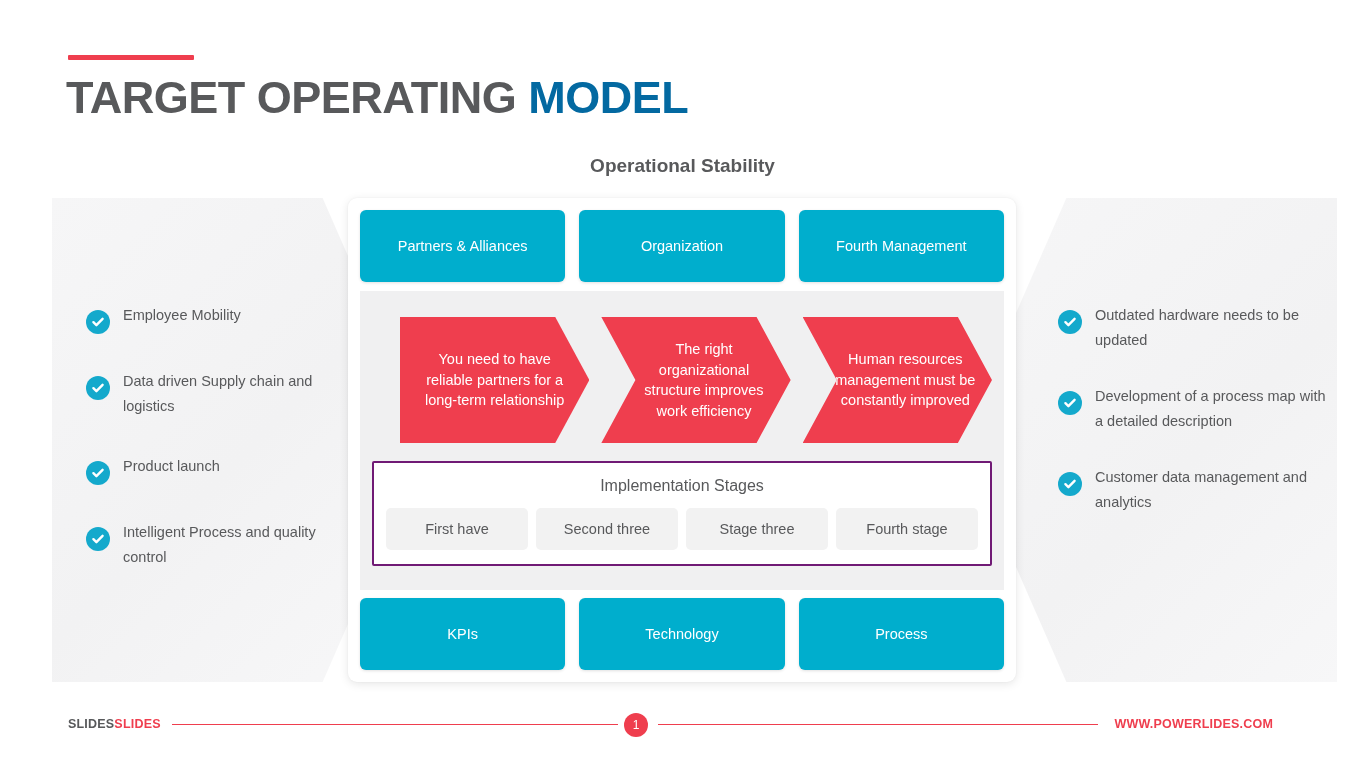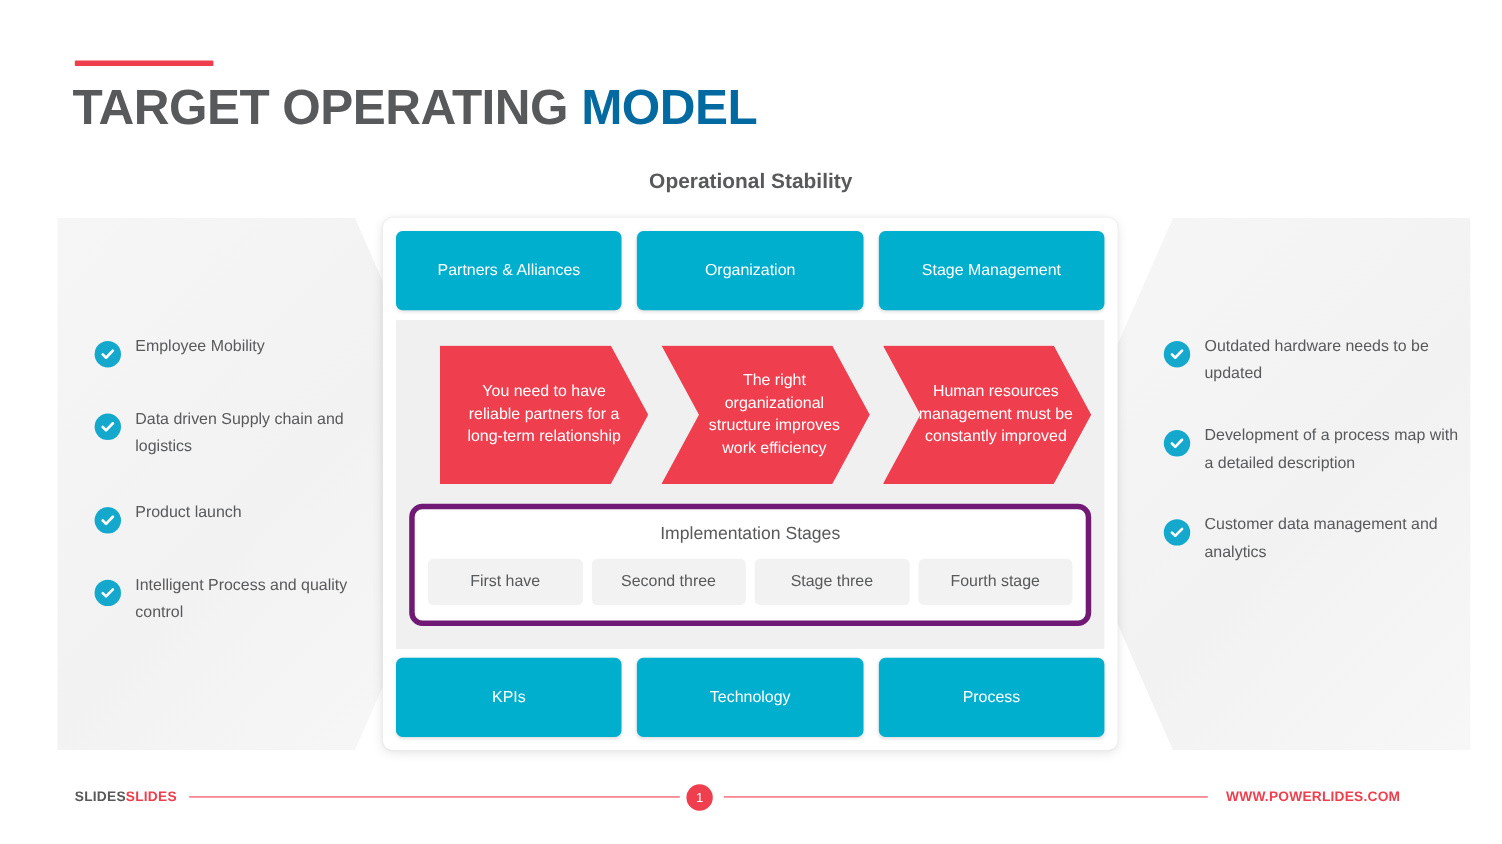--- a/index.html
+++ b/index.html
@@ -182,22 +182,22 @@
   .chevron:first-child {
     clip-path: polygon(0 0, 82% 0, 100% 50%, 82% 100%, 0 100%);
   }
   .chevron-text { padding: 0 14px 0 30px; }
   .chevron:first-child .chevron-text { padding: 0 20px 0 20px; }
 
   
   .stages-box {
     margin-top: 18px;
     background: #ffffff;
-    border: 5px solid #701a75;
-    border-radius: 12px;
+    border: 2px solid #701a75;
+    border-radius: 2px;
     padding: 14px 12px 14px;
   }
   .stages-title {
     text-align: center;
     font-size: 16px;
     color: #58595b;
     margin-bottom: 13px;
   }
   .stages-row {
     display: flex;
@@ -342,21 +342,21 @@
       </span>
       <span class="bullet-text">Customer data management and analytics</span>
     </div>
   </div>
 
   <div class="card">
 
     <div class="tab-row">
       <div class="tab">Partners &amp; Alliances</div>
       <div class="tab">Organization</div>
-      <div class="tab">Stage Management</div>
+      <div class="tab">Fourth Management</div>
     </div>
 
     <div class="inner-panel">
 
       <div class="chevron-row">
         <div class="chevron">
           <span class="chevron-text">You need to have reliable partners for a long-term relationship</span>
         </div>
         <div class="chevron">
           <span class="chevron-text">The right organizational structure improves work efficiency</span>

